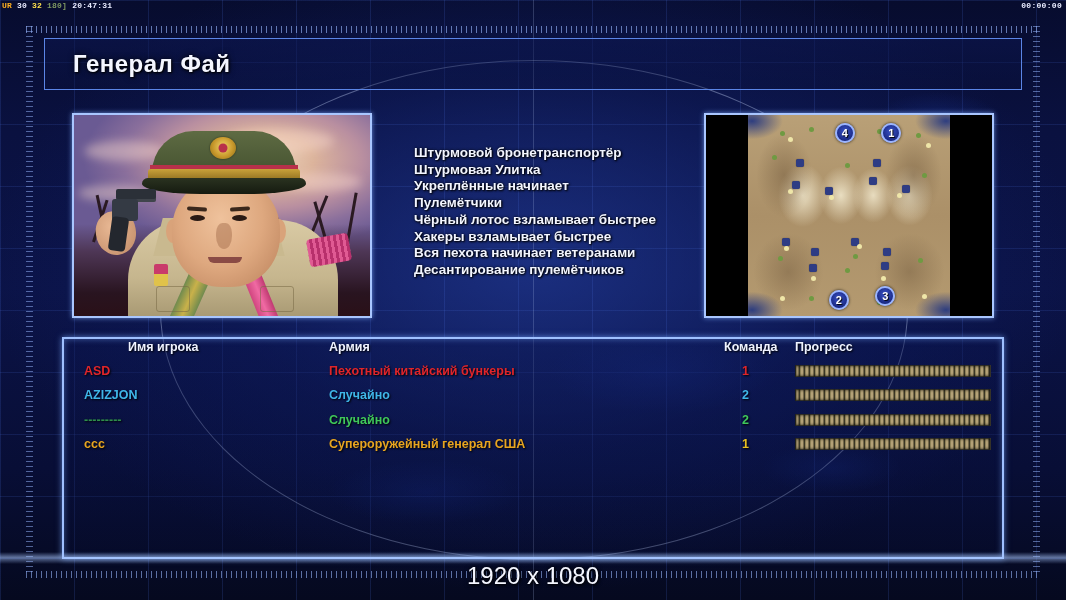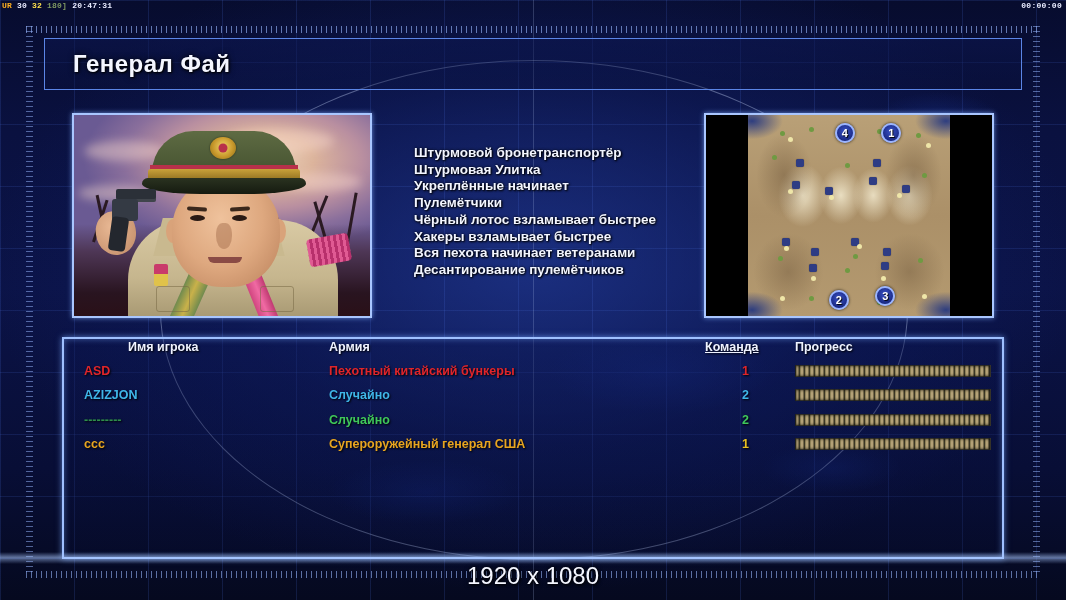--- a/index.html
+++ b/index.html
@@ -319,21 +319,21 @@
     z-index: 14;
   }
   .th {
     position:absolute; top:0;
     font-size: 12.5px; font-weight:700; color:#eef2ff;
     text-shadow: 1px 1px 2px #000;
     white-space:nowrap;
   }
   .th.c-name { left: 22px; margin-left: 44px; }
   .th.c-army { left: 267px; }
-  .th.c-team { left: 643px; text-decoration: underline; }
+  .th.c-team { left: 662px; }
   .th.c-prog { left: 733px; }
 
   #player-rows {
     position:absolute; left: 62px; top: 364px; width: 942px;
     z-index: 14;
   }
   .player-row { position:relative; height: 24.4px; }
   .cell {
     position:absolute; top: 0;
     font-size: 12.5px; font-weight: 700;

